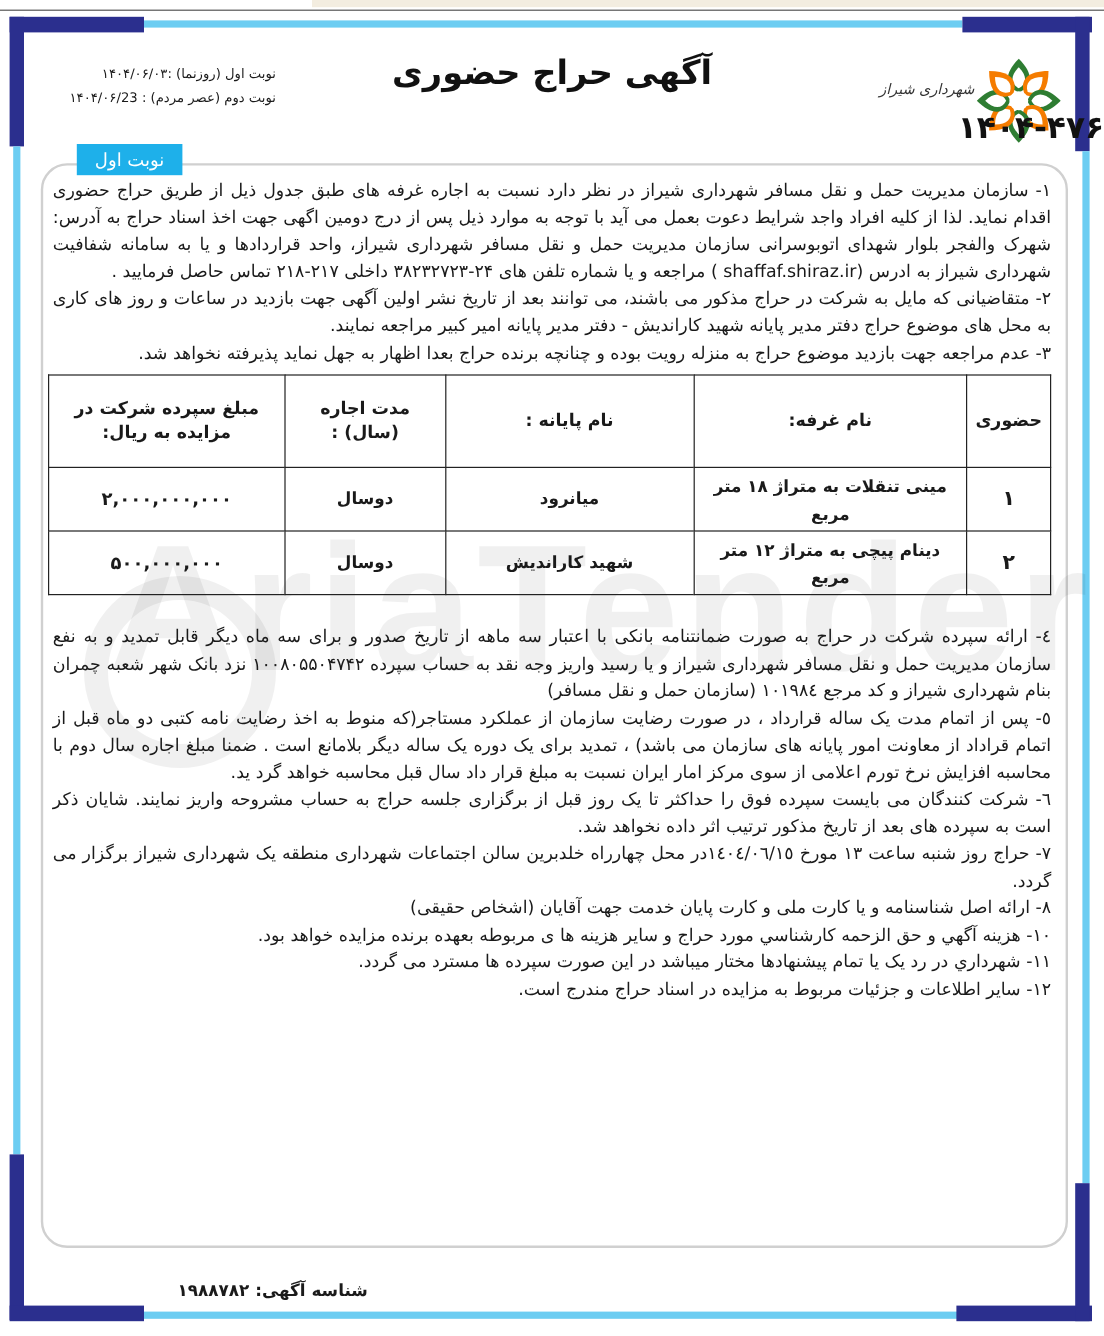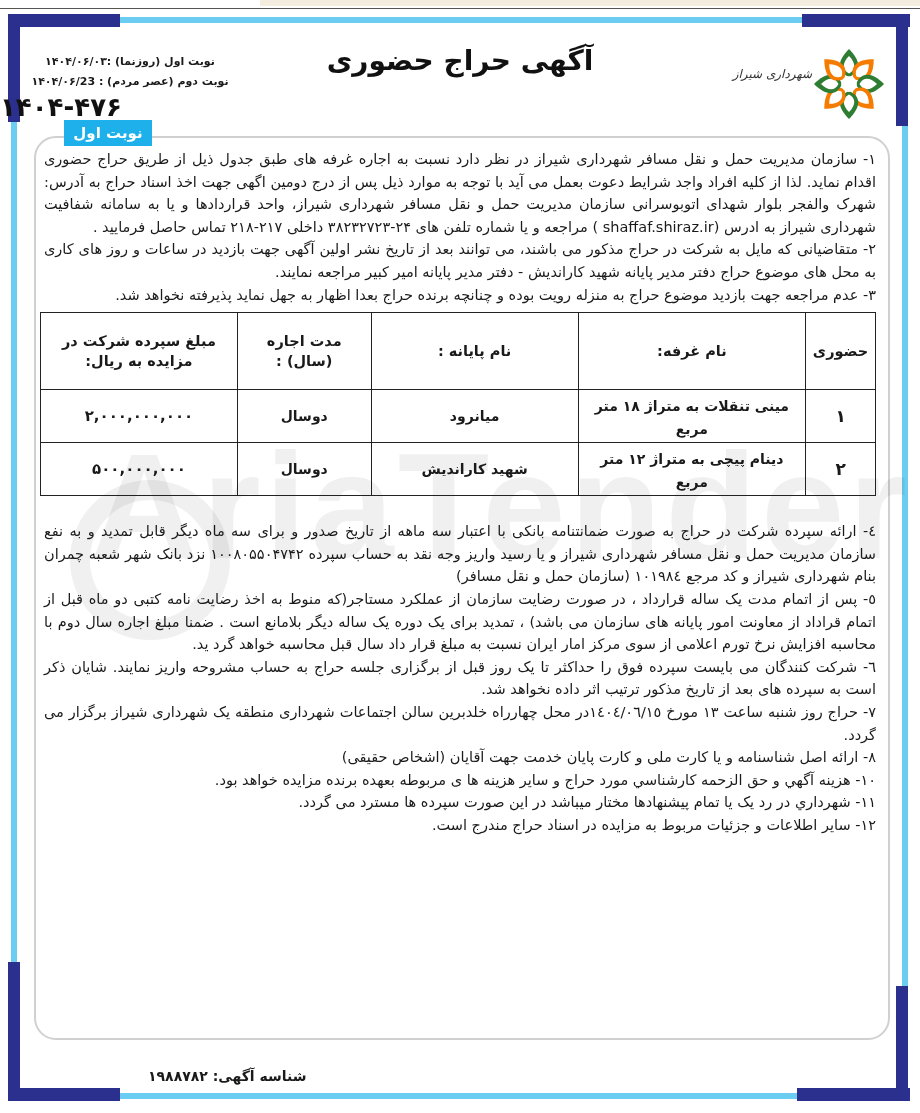--- a/index.html
+++ b/index.html
@@ -19,32 +19,32 @@
   .frame-navy { position: absolute; background: #2b2f8e; }
   .frame-cyan { position: absolute; background: #6ccdf2; }
   
   .logo { position: absolute; right: 36px; top: 45px; width: 150px; height: 80px; }
   .logo-text { position: absolute; right: 72px; top: 22px; font-family: "DejaVu Serif", serif; font-size: 12px; font-style: italic; color: #333; direction: rtl; white-space: nowrap; }
   .title {
     position: absolute; left: 0; right: 0; top: 44px; text-align: center; direction: rtl;
     font-family: "DejaVu Sans", sans-serif; font-weight: bold; font-size: 28px; color: #111;
   }
   .ad-number {
-    position: absolute; left: 0; right: 0; top: 92px; text-align: left;
+    position: absolute; left: 0; right: 0; top: 92px; text-align: right;
     font-weight: bold; font-size: 26px; color: #111; letter-spacing: 1px;
   }
-  .dates { position: absolute; left: 30px; top: 52px; direction: rtl; text-align: center; font-size: 11px; font-weight: bold; line-height: 20px; width: 200px; }
+  .dates { position: absolute; left: 30px; top: 52px; direction: rtl; text-align: right; font-size: 11px; font-weight: normal; line-height: 20px; width: 200px; }
   
   .main-box {
     position: absolute; left: 34px; top: 136px; width: 852px; height: 900px;
     border: 2px solid #d0d0d0; border-radius: 22px; background: #fff;
   }
   .badge {
     position: absolute; left: 64px; top: 120px; width: 88px; height: 26px; background: #1eb0ea;
-    color: #fff; font-weight: bold; font-size: 15px; text-align: center; line-height: 26px; direction: rtl; z-index: 2;
+    color: #fff; font-weight: normal; font-size: 15px; text-align: center; line-height: 26px; direction: rtl; z-index: 2;
   }
   .content {
     position: absolute; left: 44px; top: 148px; width: 832px; direction: rtl; text-align: justify;
     font-size: 14.5px; line-height: 22.6px; color: #1a1a1a; z-index: 2;
   }
   .content p { margin: 0; }
   
   table.items {
     width: 836px; margin: 6px auto 0 auto; border-collapse: collapse; direction: rtl;
     font-weight: bold; font-size: 14px; background: transparent;

